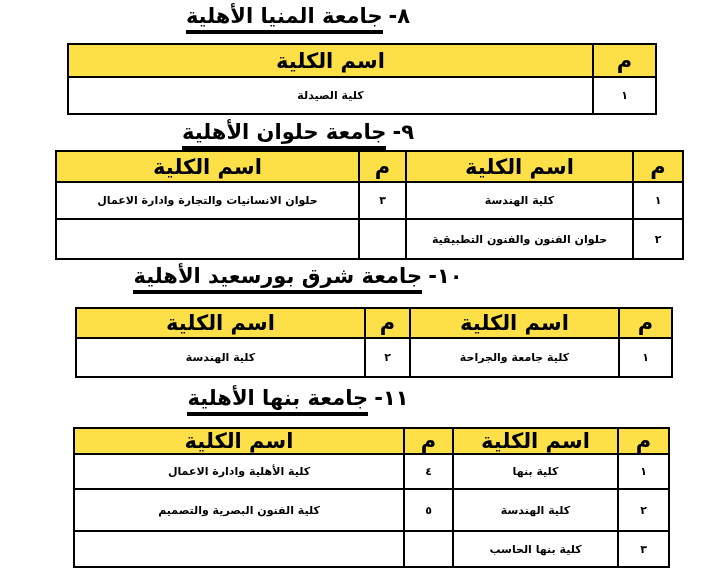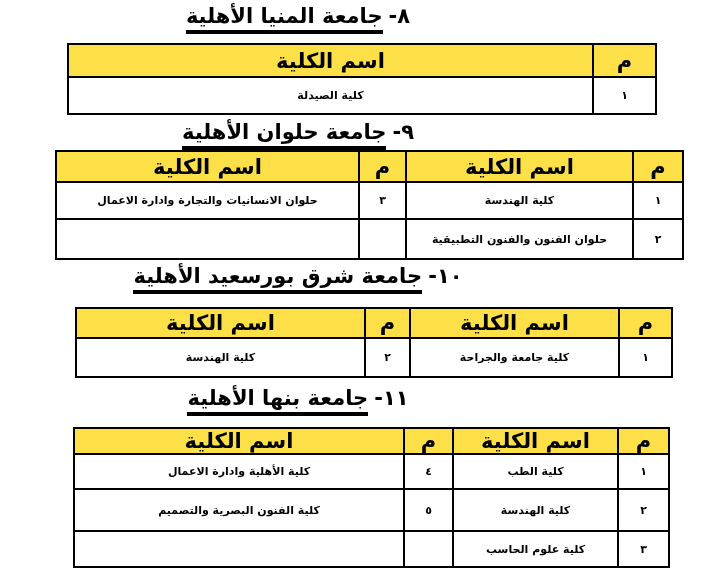--- a/index.html
+++ b/index.html
@@ -156,32 +156,32 @@
       </colgroup>
     <tbody>
         <tr class="head" style="height:26px">
       <td>م</td>
       <td>اسم الكلية</td>
       <td>م</td>
       <td>اسم الكلية</td>
     </tr>
     <tr style="height:35px">
       <td class="num">١</td>
-      <td class="name">كلية الطب</td>
+      <td class="name">كلية بنها</td>
       <td class="num">٤</td>
       <td class="name">كلية الأهلية وادارة الاعمال</td>
     </tr>
     <tr style="height:42px">
       <td class="num">٢</td>
       <td class="name">كلية الهندسة</td>
       <td class="num">٥</td>
       <td class="name">كلية الفنون البصرية والتصميم</td>
     </tr>
     <tr style="height:36px">
       <td class="num">٣</td>
-      <td class="name">كلية علوم الحاسب</td>
+      <td class="name">كلية بنها الحاسب</td>
       <td class="num"></td>
       <td class="name"></td>
     </tr>
   </tbody>
     </table>
 
 </div>
 
 </body></html>

